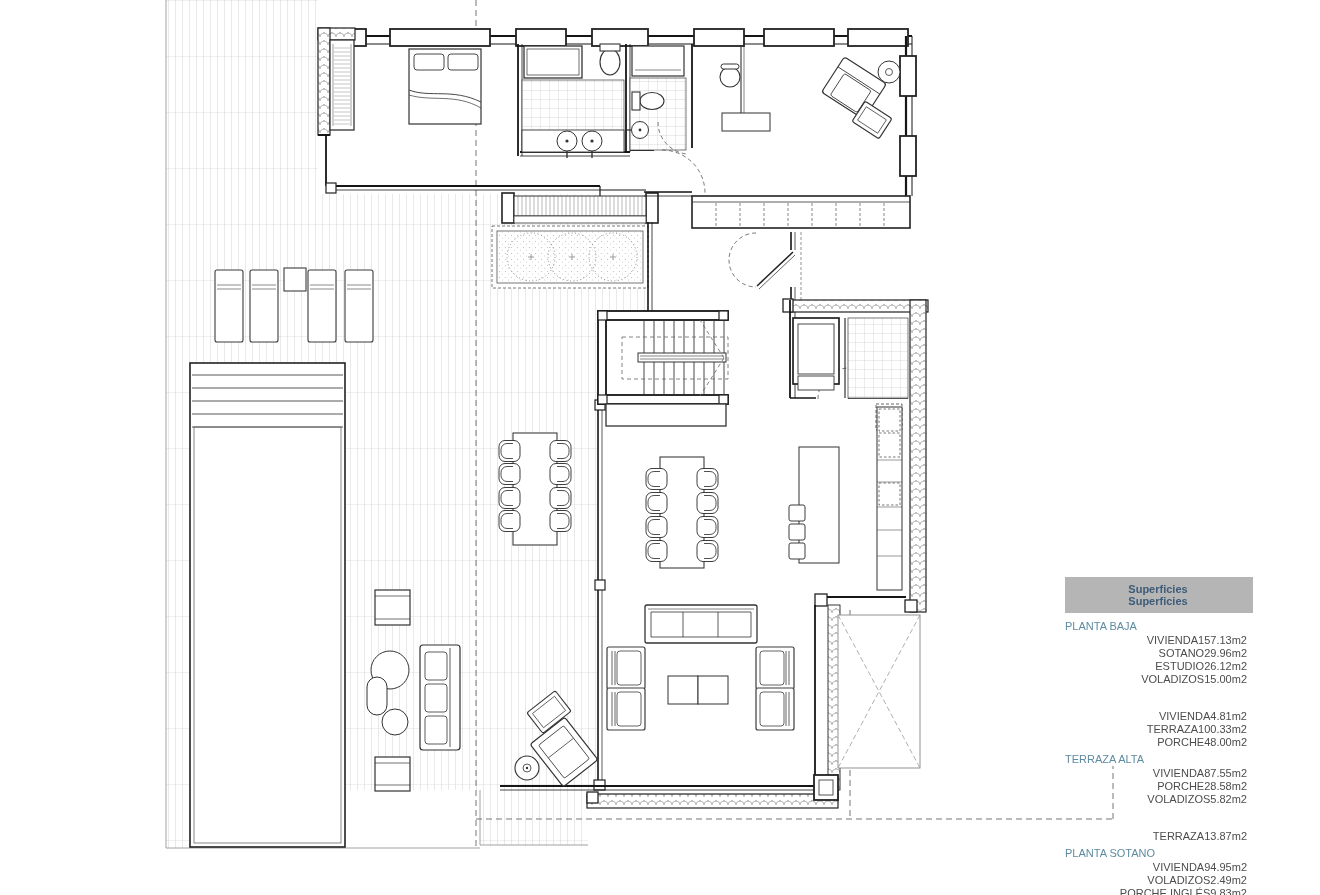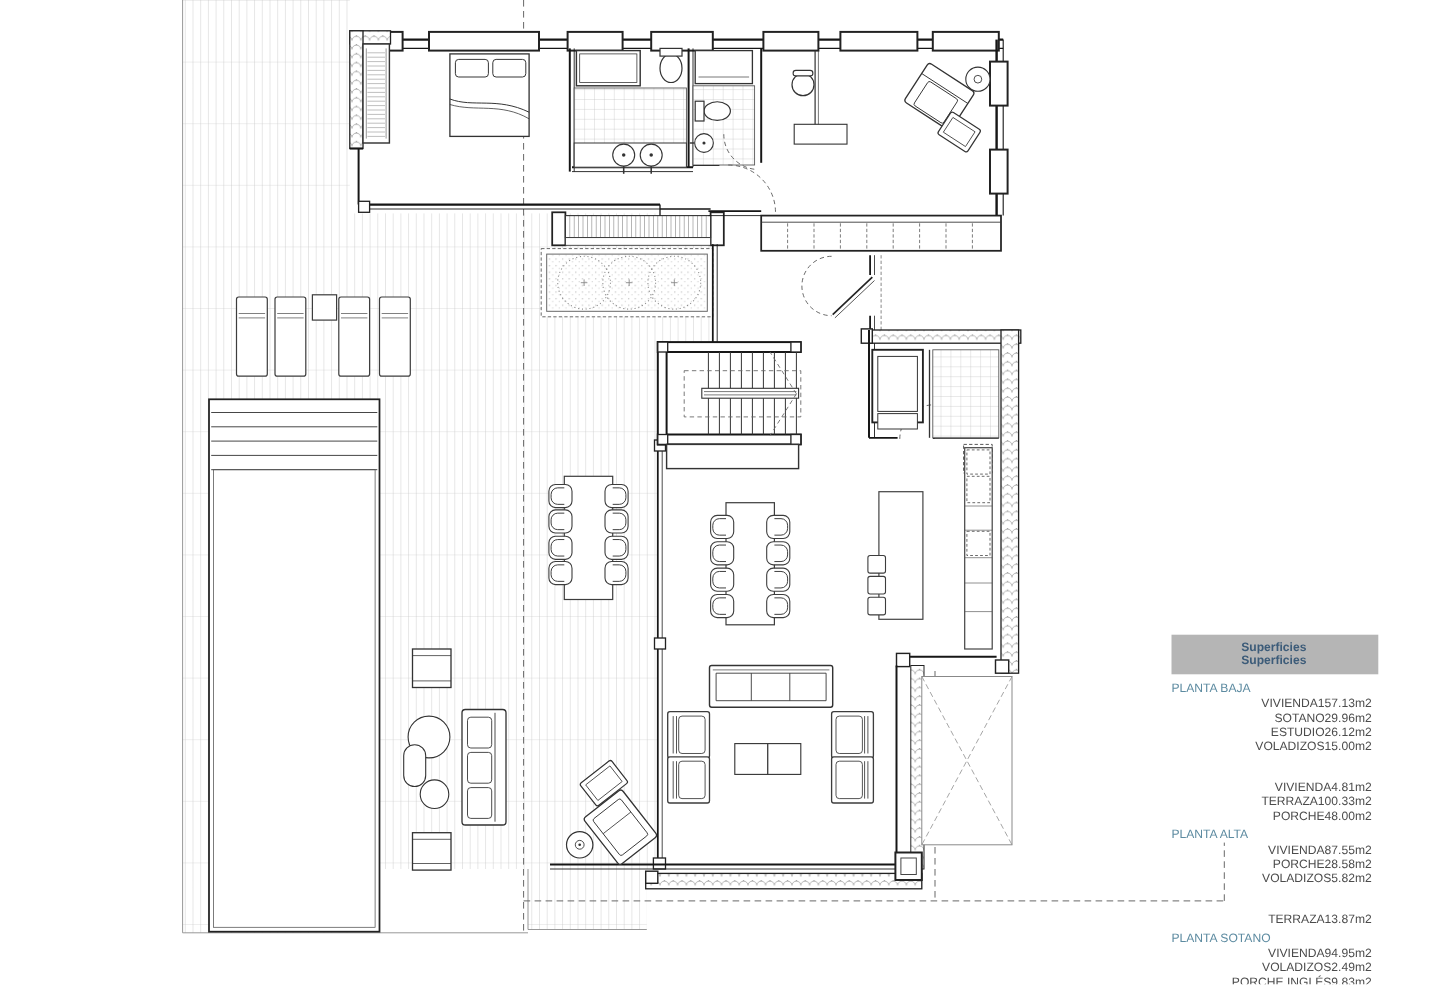--- a/index.html
+++ b/index.html
@@ -433,21 +433,21 @@
           <div class="trow">
             <span class="lbl">TERRAZA</span>
             <span class="val">100.33m2</span>
           </div>
           <div class="trow">
             <span class="lbl">PORCHE</span>
             <span class="val">48.00m2</span>
           </div>
         </div>
         <div class="tsection">
-          <div class="tsection-title">PLANTA ALTA</div>
+          <div class="tsection-title">TERRAZA ALTA</div>
           <div class="trow">
             <span class="lbl">VIVIENDA</span>
             <span class="val">87.55m2</span>
           </div>
           <div class="trow">
             <span class="lbl">PORCHE</span>
             <span class="val">28.58m2</span>
           </div>
           <div class="trow">
             <span class="lbl">VOLADIZOS</span>

